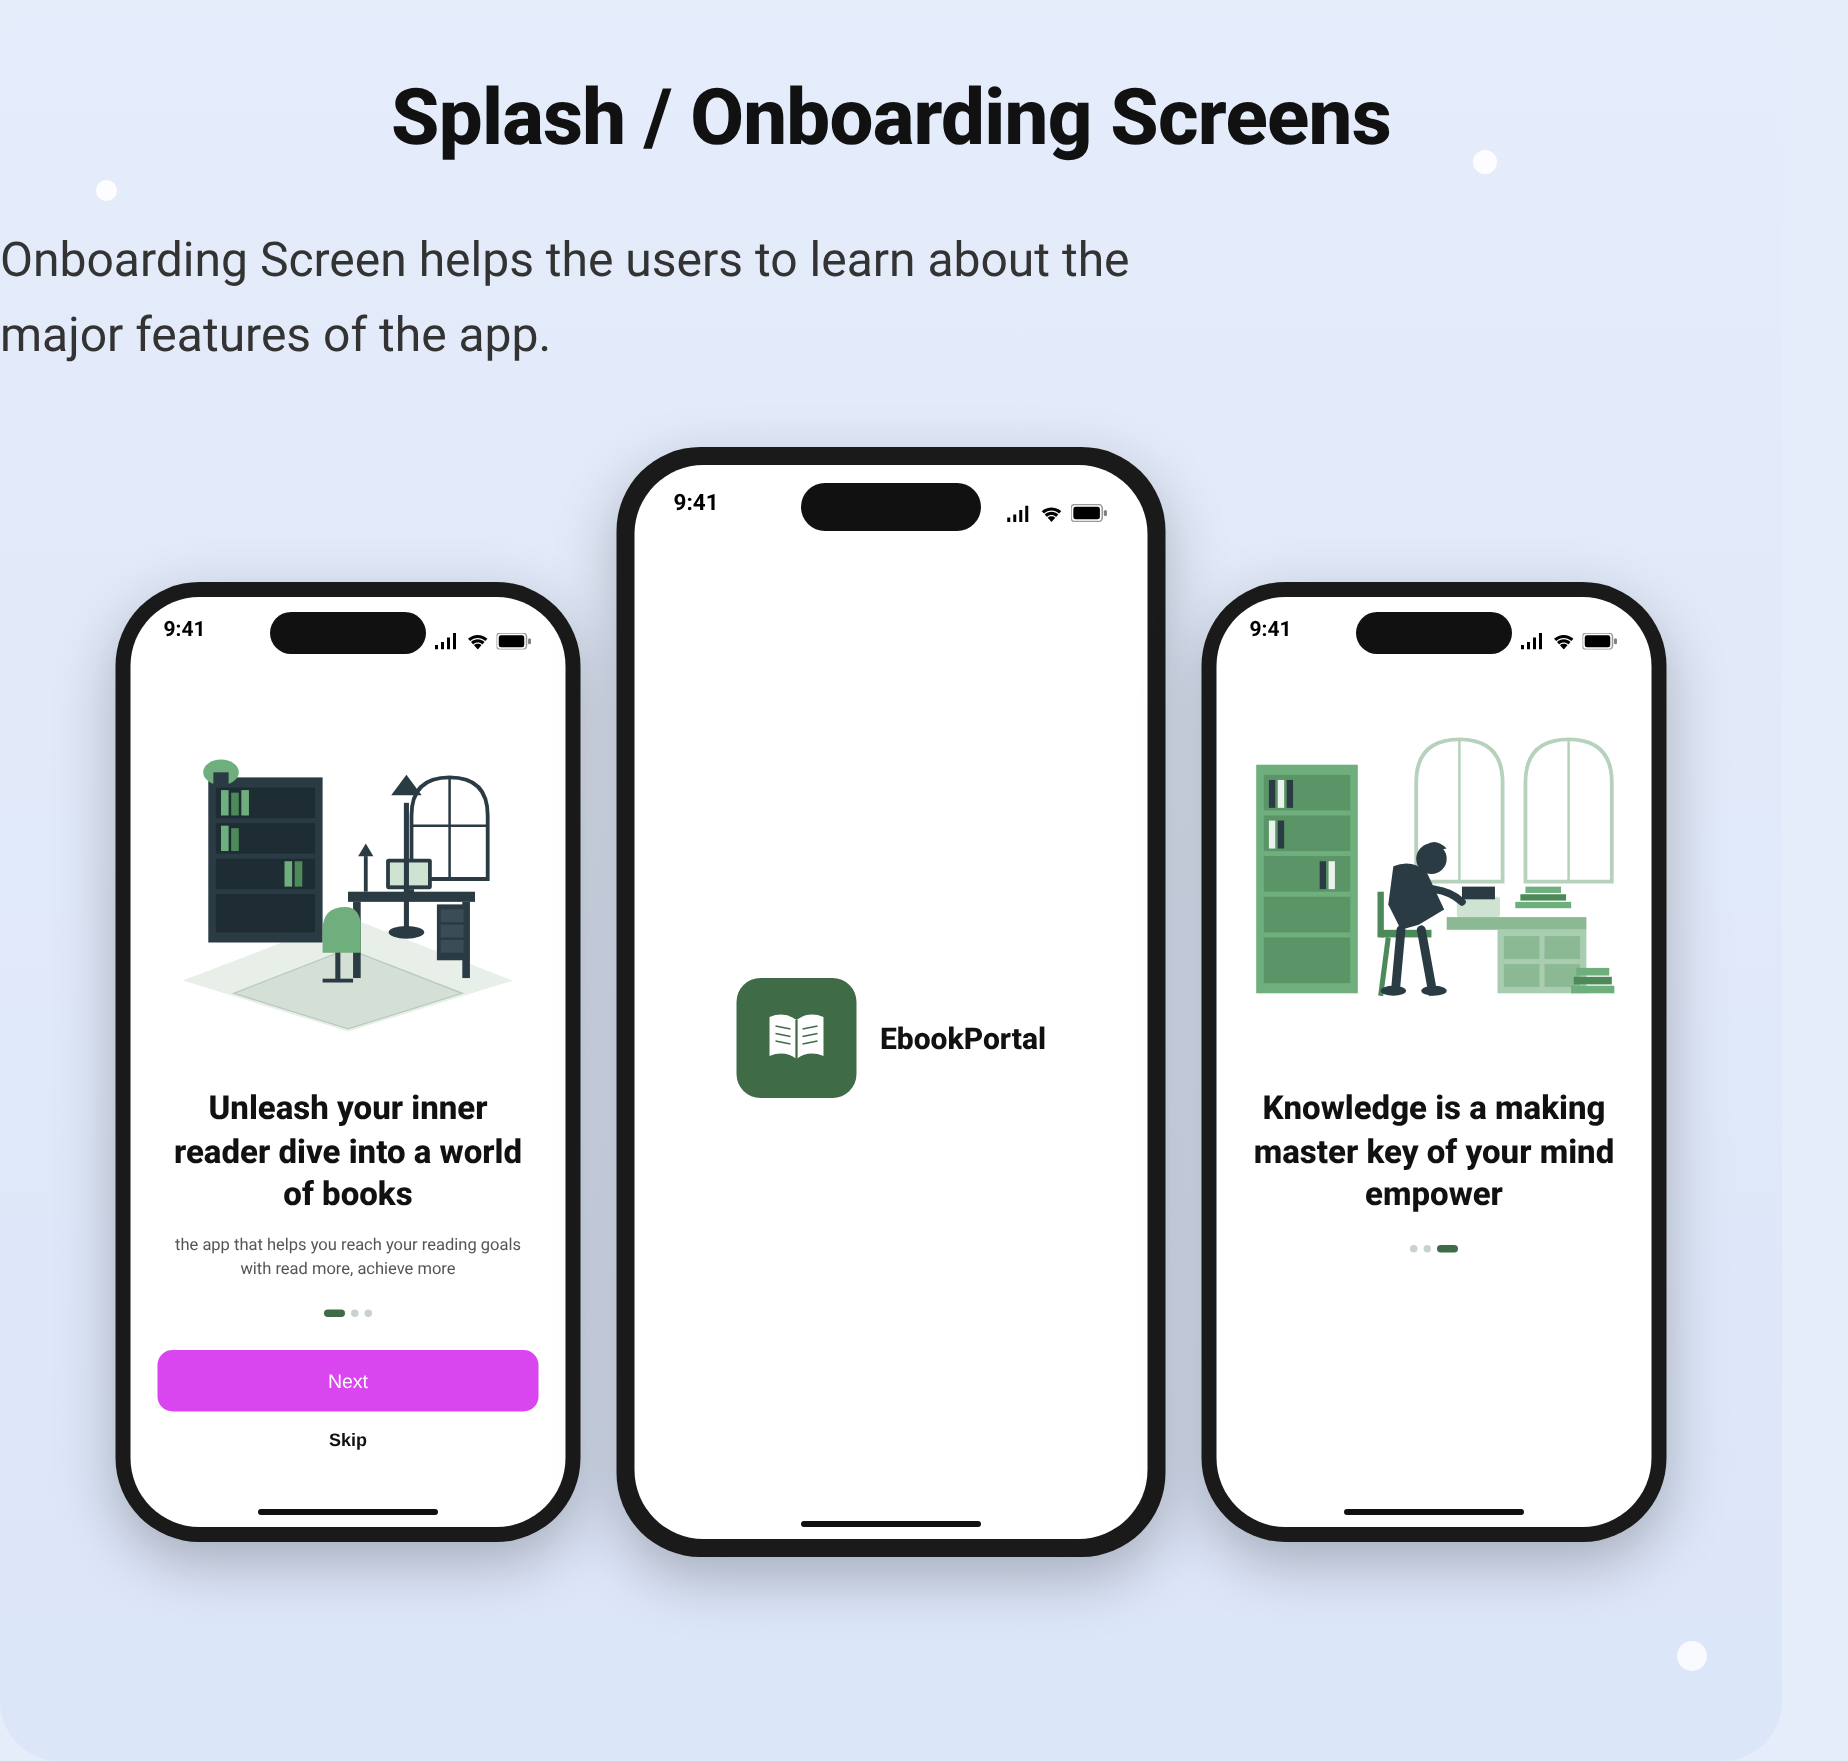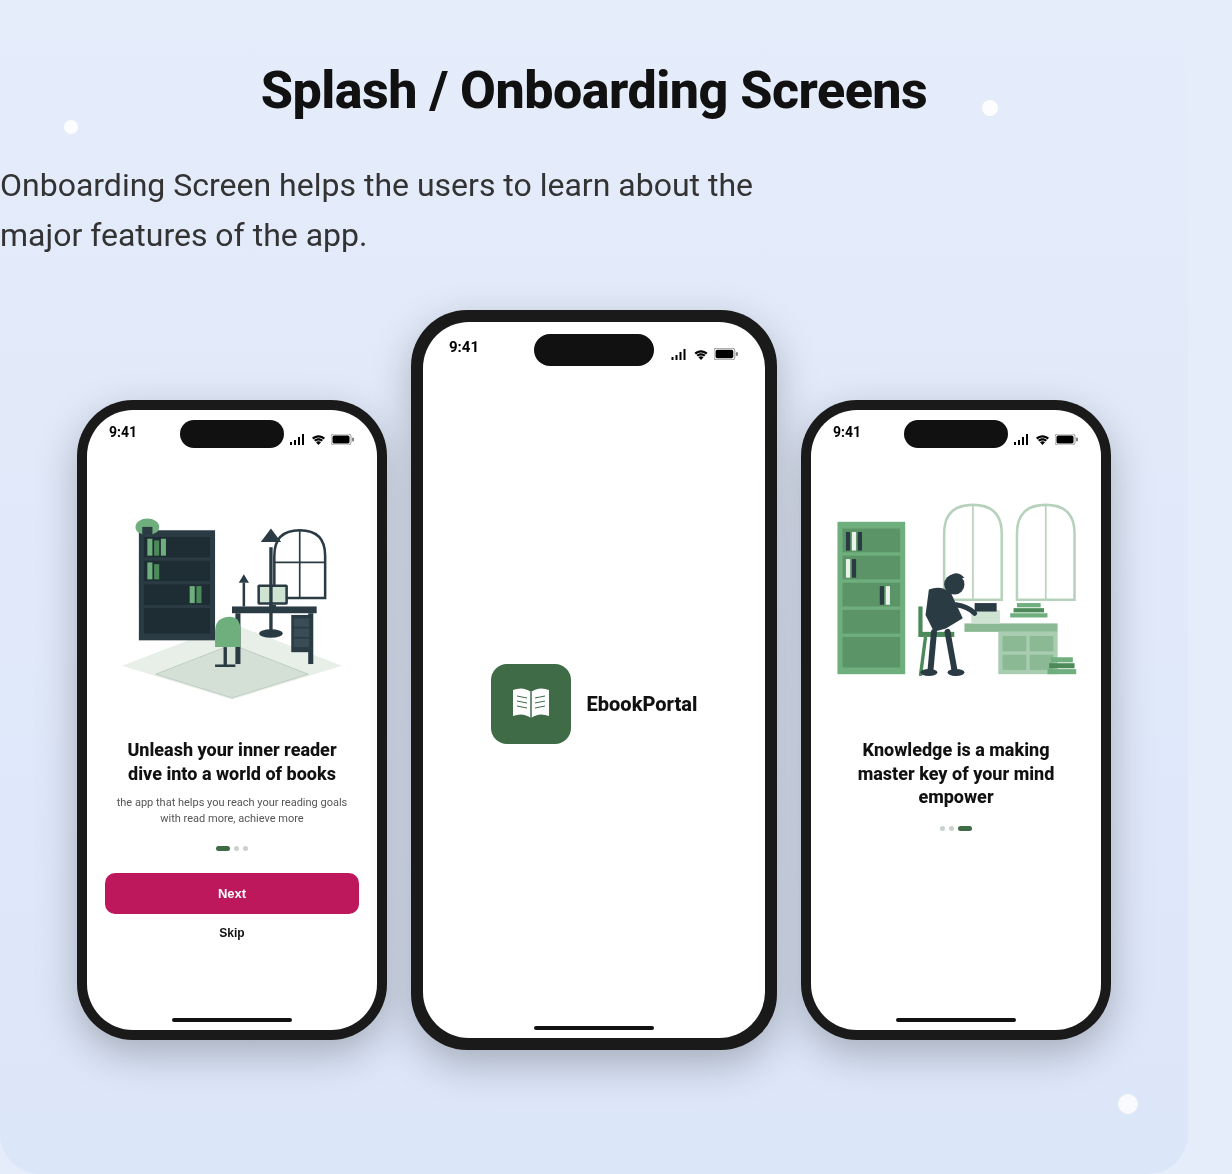--- a/index.html
+++ b/index.html
@@ -10,21 +10,21 @@
   height: 1174px;
   overflow: hidden;
   position: relative;
 }
 .canvas {
   width: 1188px;
   height: 1174px;
   background: linear-gradient(180deg, #e5ecfa 0%, #dce6f9 100%);
   border-radius: 40px;
   position: relative;
-  padding-top: 60px;
+  padding-top: 48px;
 }
 .decorative-dot {
   position: absolute;
   border-radius: 50%;
   background: #fff;
 }
 .dot1 { width: 14px; height: 14px; left: 64px; top: 120px; opacity: .9; }
 .dot2 { width: 16px; height: 16px; right: 190px; top: 100px; opacity: .9; }
 .dot3 { width: 20px; height: 20px; right: 50px; bottom: 60px; opacity: .8; }
 
@@ -122,21 +122,21 @@
 .illustration {
   width: 100%;
   height: 240px;
   margin-top: 24px;
   display: flex;
   align-items: center;
   justify-content: center;
 }
 
 .onb-title {
-  font-size: 18px;
+  font-size: 22px;
   font-weight: 800;
   text-align: center;
   color: #111;
   margin-top: 20px;
   line-height: 1.3;
   padding: 0 4px;
 }
 .onb-sub {
   font-size: 11px;
   color: #555;
@@ -154,23 +154,23 @@
 }
 .pager .pip {
   width: 5px; height: 5px; border-radius: 3px; background: #c9d2cc;
 }
 .pager .pip.active {
   width: 14px; background: #3f6b47;
 }
 
 .btn-primary {
   width: 100%;
-  background: #be185d;
+  background: #d946ef;
   color: #fff;
-  font-weight: 700;
+  font-weight: 400;
   font-size: 13px;
   border: none;
   border-radius: 10px;
   padding: 13px 0;
   margin-top: 22px;
   cursor: pointer;
 }
 .btn-skip {
   background: none;
   border: none;

